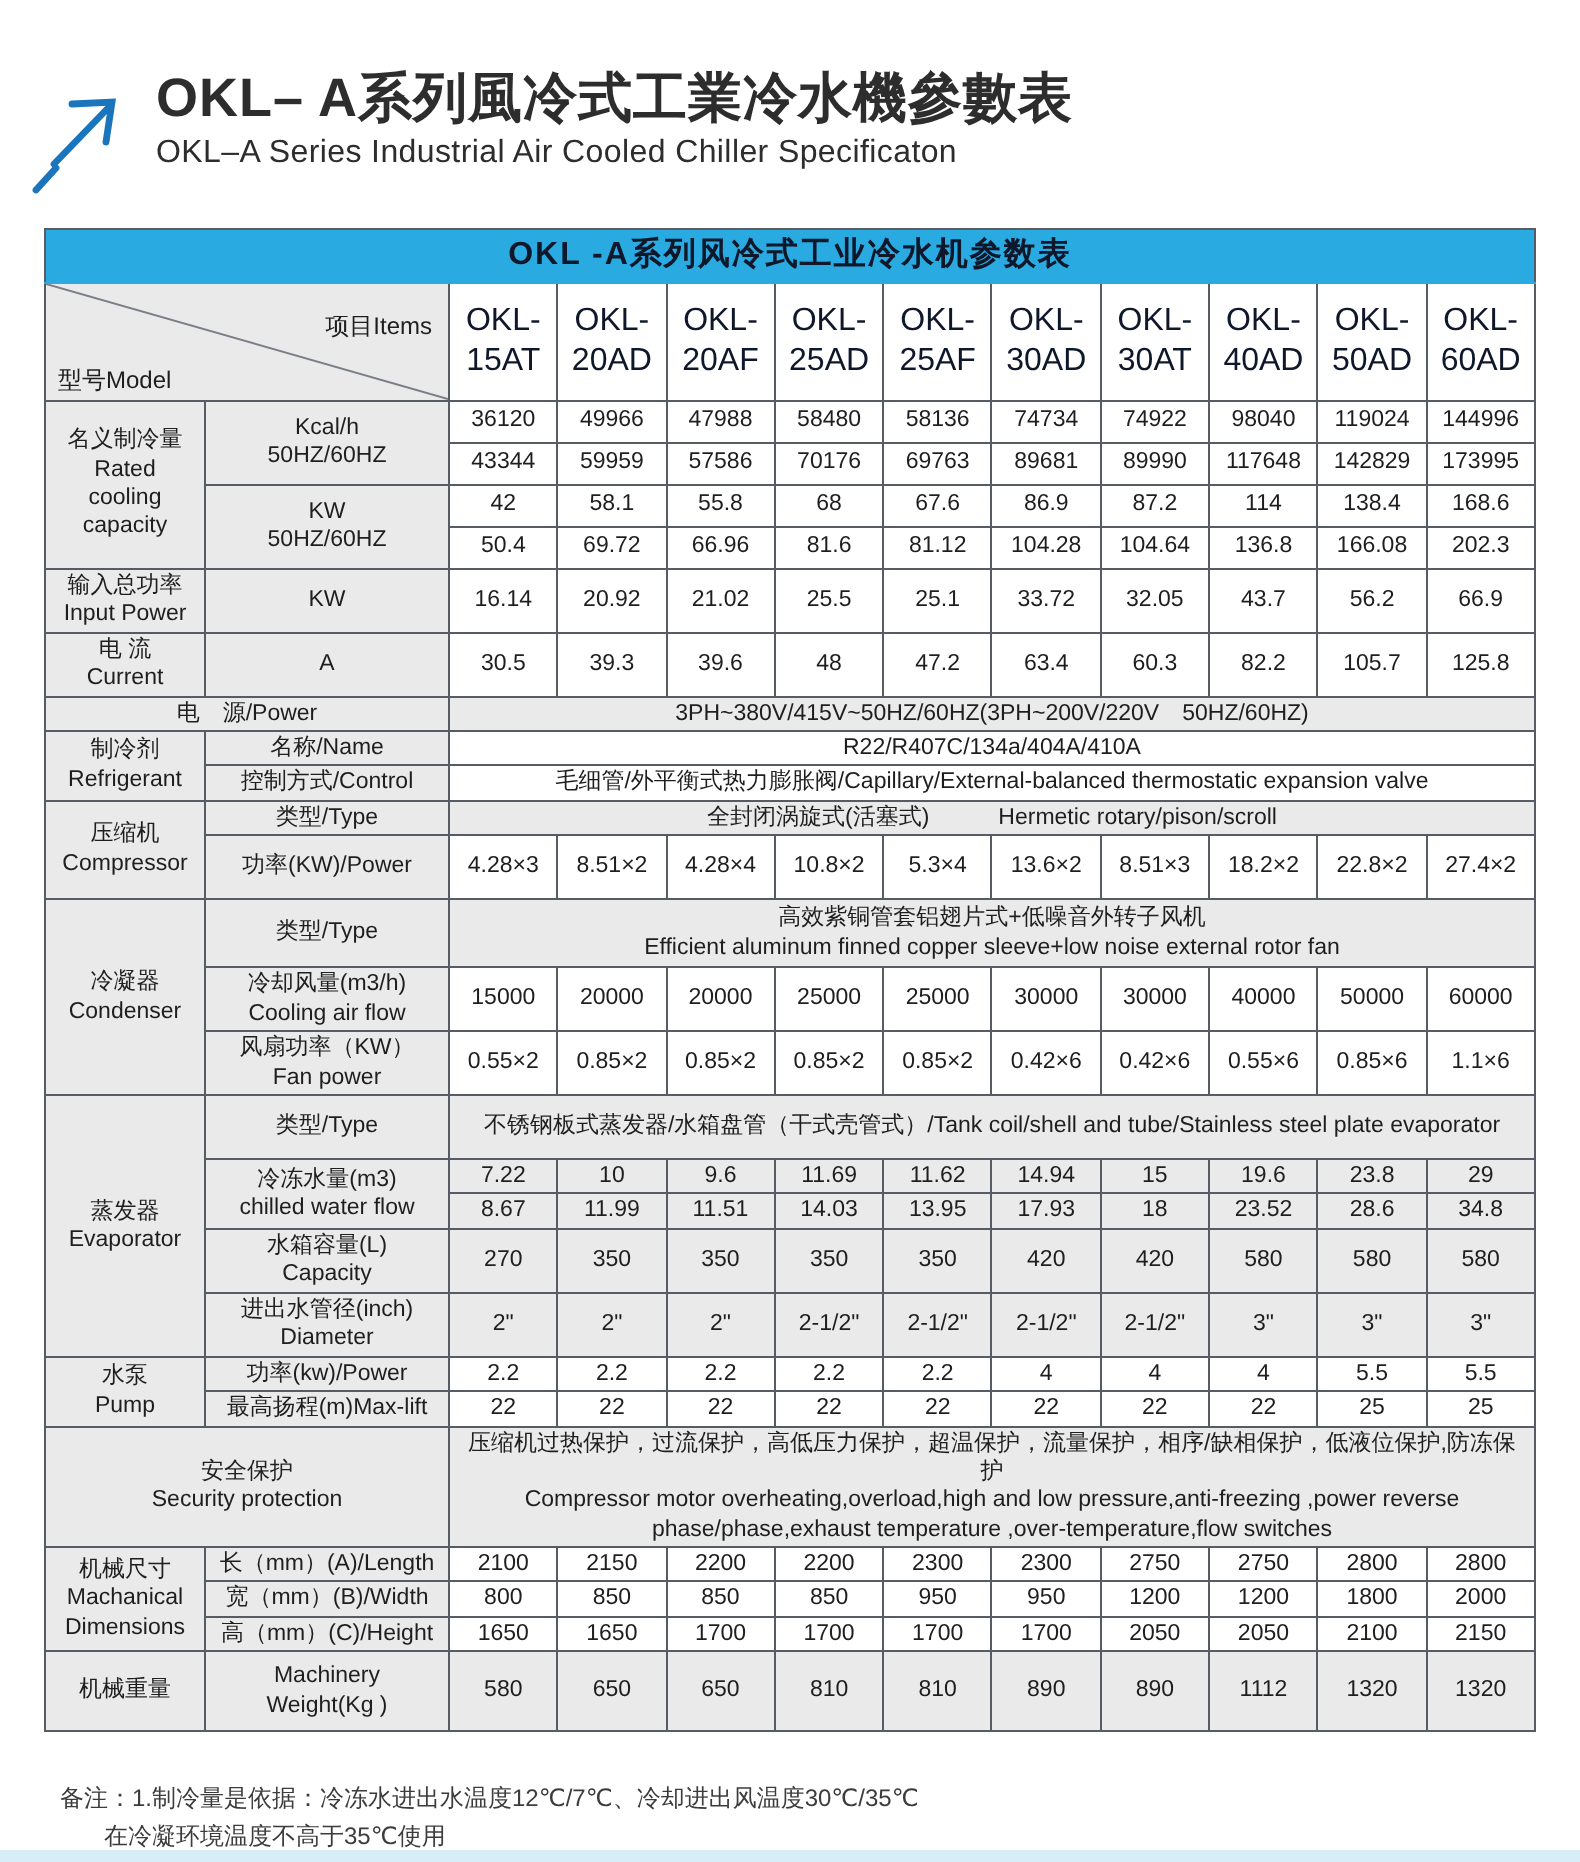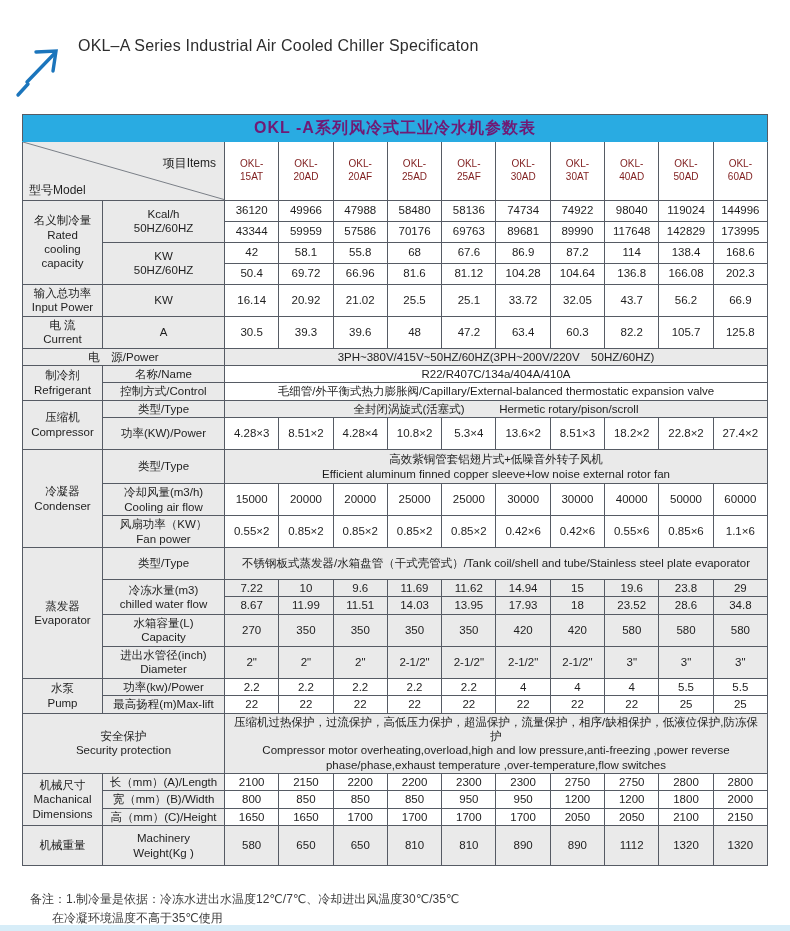--- a/index.html
+++ b/index.html
@@ -11,22 +11,22 @@
   .logo{width:52px;height:60px;margin-top:8px;flex:0 0 auto;}
   .logo path, .logo line{stroke:#1b75bc;stroke-width:3.4;fill:none;stroke-linecap:round;}
   .h1{font-size:27px;font-weight:700;color:#2d2d2d;letter-spacing:.5px;line-height:1.15;}
   .h2{font-size:16px;font-weight:400;color:#2d2d2d;margin-top:3px;letter-spacing:.2px;}
 
   table{border-collapse:collapse;table-layout:fixed;width:746px;margin:12px 0 0 22px;}
   th,td{
     border:1px solid #565b64;white-space:pre-line;text-align:center;vertical-align:middle;
     font-size:11.5px;line-height:1.25;padding:1px 2px;color:#1e1e1e;font-weight:400;
   }
-  .bar{background:#29abe2;color:#701a75;font-size:16px;font-weight:700;height:24px;letter-spacing:1px;border-bottom-color:#29abe2;}
-  .mh{background:#ffffff;font-size:10px;height:30px;color:#7f1d1d;}
+  .bar{background:#29abe2;color:#0f172a;font-size:16px;font-weight:700;height:24px;letter-spacing:1px;border-bottom-color:#29abe2;}
+  .mh{background:#ffffff;font-size:16px;height:30px;color:#0f172a;}
   .corner{background:#eaeaea;position:relative;padding:0;height:30px;}
   .c-items{position:absolute;top:14px;right:8px;font-size:12px;}
   .c-model{position:absolute;bottom:2px;left:6px;font-size:12px;}
   .diag{position:absolute;left:0;top:0;width:100%;height:100%;display:block;}
   .diag line{stroke:#7a7f87;stroke-width:1;vector-effect:non-scaling-stroke;}
   td.g,td.i{background:#eaeaea;}
   tr.gray td{background:#eaeaea;}
   td.s{padding:1px 4px;}
 
   .notes{margin:24px 0 0 30px;font-size:12px;color:#3c3c3c;line-height:18.5px;}
@@ -38,20 +38,21 @@
 
 <div class="page">
 
   <header class="doc-header">
     <svg class="logo" viewBox="0 0 52 60">
       <path d="M13 40 L41 11"></path>
       <path d="M22 10 L42 9 L39 29"></path>
       <line x1="4" y1="53" x2="14" y2="42"></line>
     </svg>
     <div>
+      <div class="h1">OKL– A系列風冷式工業冷水機參數表</div>
       <div class="h2">OKL–A Series Industrial Air Cooled Chiller Specificaton</div>
     </div>
   </header>
 
   <table>
     <colgroup>
       <col style="width:80px">
         <col style="width:122px">
       <col>
         <col>

